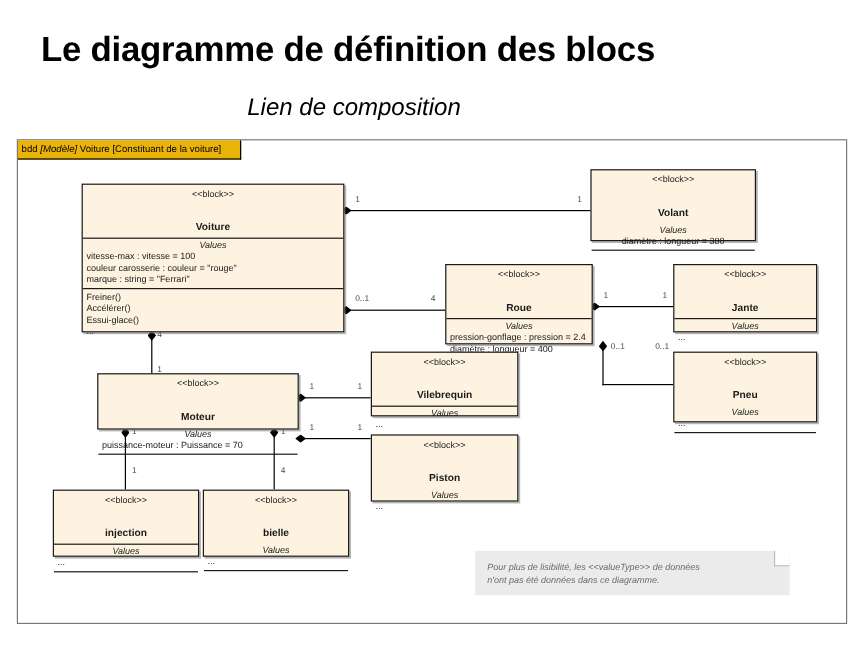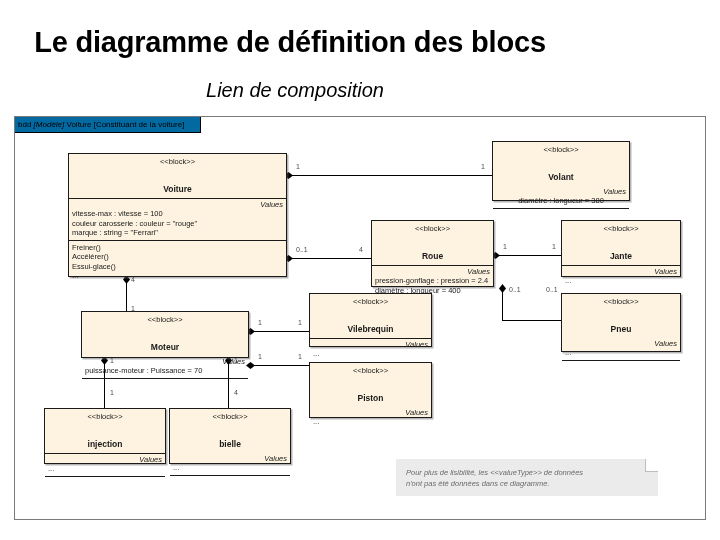--- a/index.html
+++ b/index.html
@@ -34,21 +34,21 @@
     background:#ffffff;
     box-sizing:border-box;
   }
   #frame-label{
     position:absolute;left:0px;top:0px;
     height:15px;line-height:15px;
     padding:0 16px 0 3px;
     border-right:1px solid #000;
     border-bottom:1px solid #000;
     font-size:8px;color:#000;
-    background:#0369a1;
+    background:#eab308;
     white-space:nowrap;
     font-family:"Liberation Sans", sans-serif;
   }
   #frame-label .ital{font-style:italic;}
 
   
   .block{
     position:absolute;
     background:#fdf3e0;
     border:1.3px solid #1a1a1a;
@@ -60,21 +60,21 @@
   }
   .b-head{
     text-align:center;
     padding:3px 2px 3px 2px;
   }
   .b-stereo{font-size:7.5px;line-height:9px;}
   .b-name{font-size:8.5px;font-weight:bold;line-height:11px;margin-top:18px;}
   .b-sep{border-top:1.3px solid #1a1a1a;}
   .b-compart{padding:1px 3px 2px 3px;}
   .b-compart-title{
-    text-align:right;font-style:italic;font-size:7.5px;line-height:9px;
+    text-align:center;font-style:italic;font-size:7.5px;line-height:9px;
   }
   .b-line{font-size:7.5px;line-height:9.5px;white-space:nowrap;}
   .b-empty{height:7px;}
 
   
   .ln{position:absolute;background:#000;}
   .ln.h{height:1px;}
   .ln.v{width:1px;}
 
   

